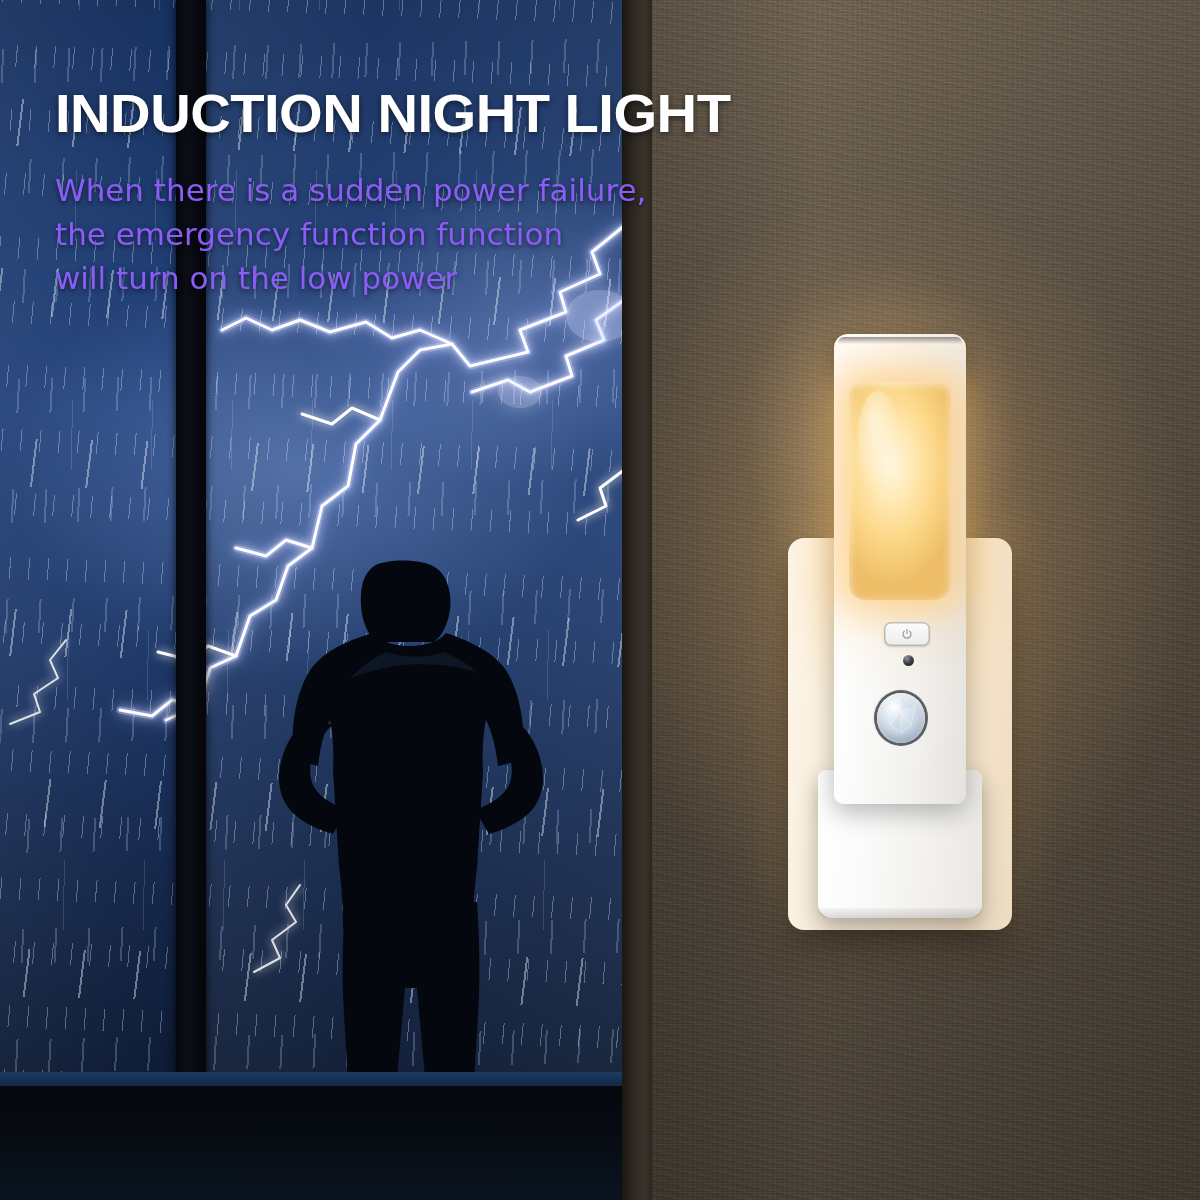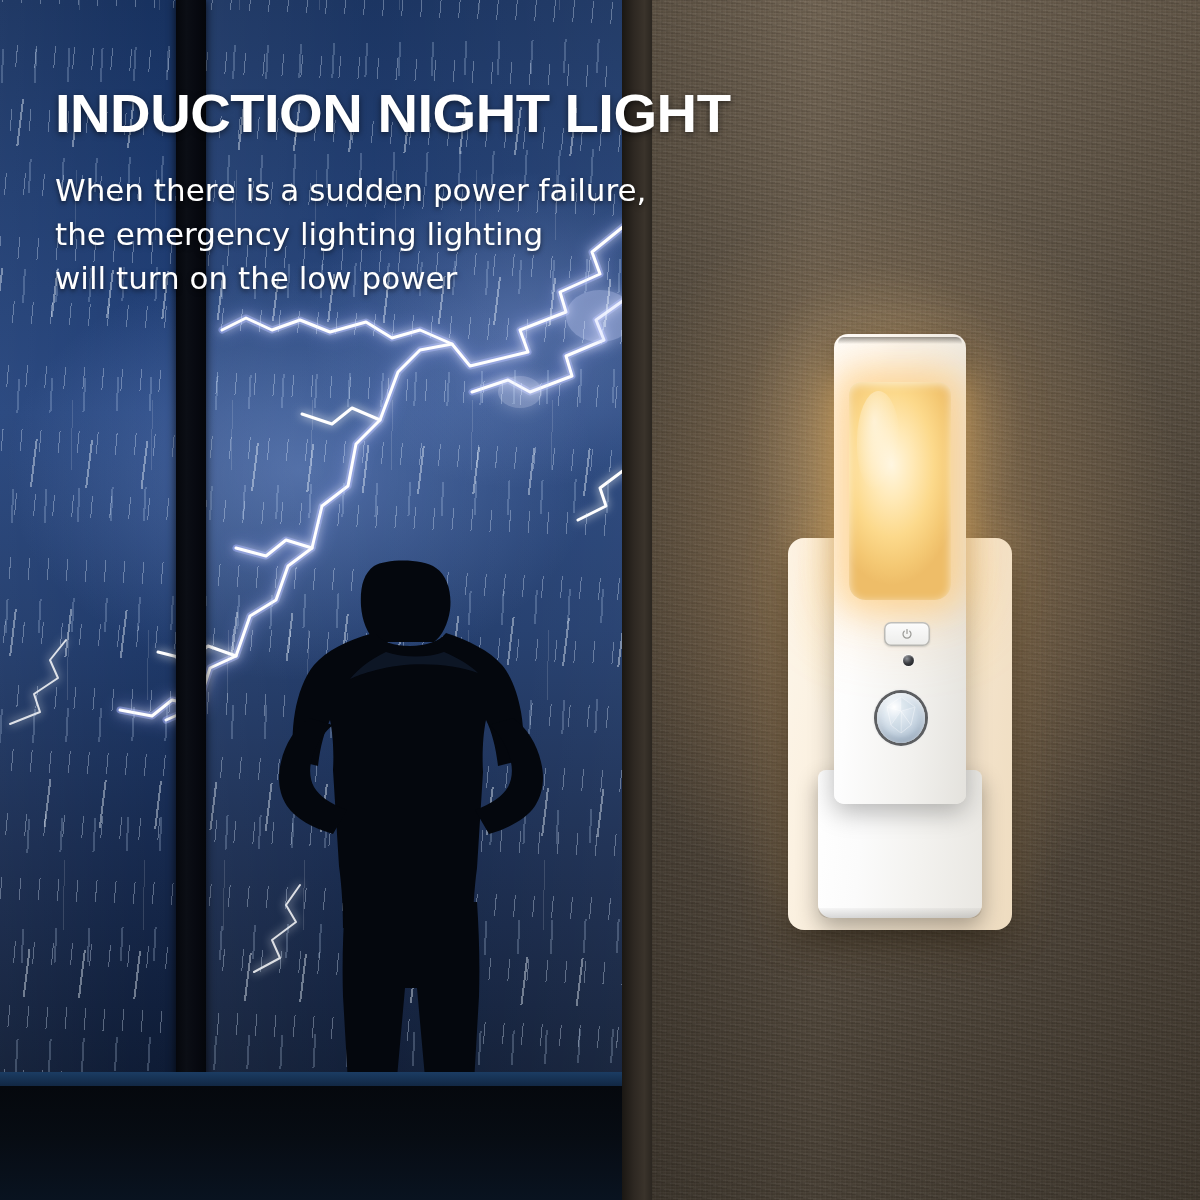--- a/index.html
+++ b/index.html
@@ -234,21 +234,21 @@
   
   .copy{ position:absolute; left:55px; top:86px; width:620px; z-index:10; }
   .headline{
     color:#fff; font-weight:bold; font-size:54px; line-height:1.0;
     letter-spacing:-0.5px; white-space:nowrap;
     text-shadow:0 2px 6px rgba(0,0,0,.55);
     font-family:"Liberation Sans Narrow","Liberation Sans",sans-serif;
     transform:scaleX(1.04); transform-origin:left center;
   }
   .subcopy{
-    margin-top:28px; color:#ffffff; font-size:31px; line-height:1.42;
+    margin-top:28px; color:#8b5cf6; font-size:31px; line-height:1.42;
     font-weight:400; text-shadow:0 2px 5px rgba(0,0,0,.6);
     font-family:"DejaVu Sans","Liberation Sans",sans-serif;
   }
   .subcopy div{ white-space:nowrap; }
 </style>
 </head>
 <body>
 
 <div id="stage">
 
@@ -397,18 +397,18 @@
           <path d="M14 32 L24 40 L24 18 Z"></path>
         </g>
       </svg>
     </div>
   </div>
 
   <div class="copy">
     <div class="headline">INDUCTION NIGHT LIGHT</div>
     <div class="subcopy">
       <div>When there is a sudden power failure,</div>
-      <div>the emergency lighting lighting</div>
+      <div>the emergency function function</div>
       <div>will turn on the low power</div>
     </div>
   </div>
 
 </div>
 
 </body></html>

